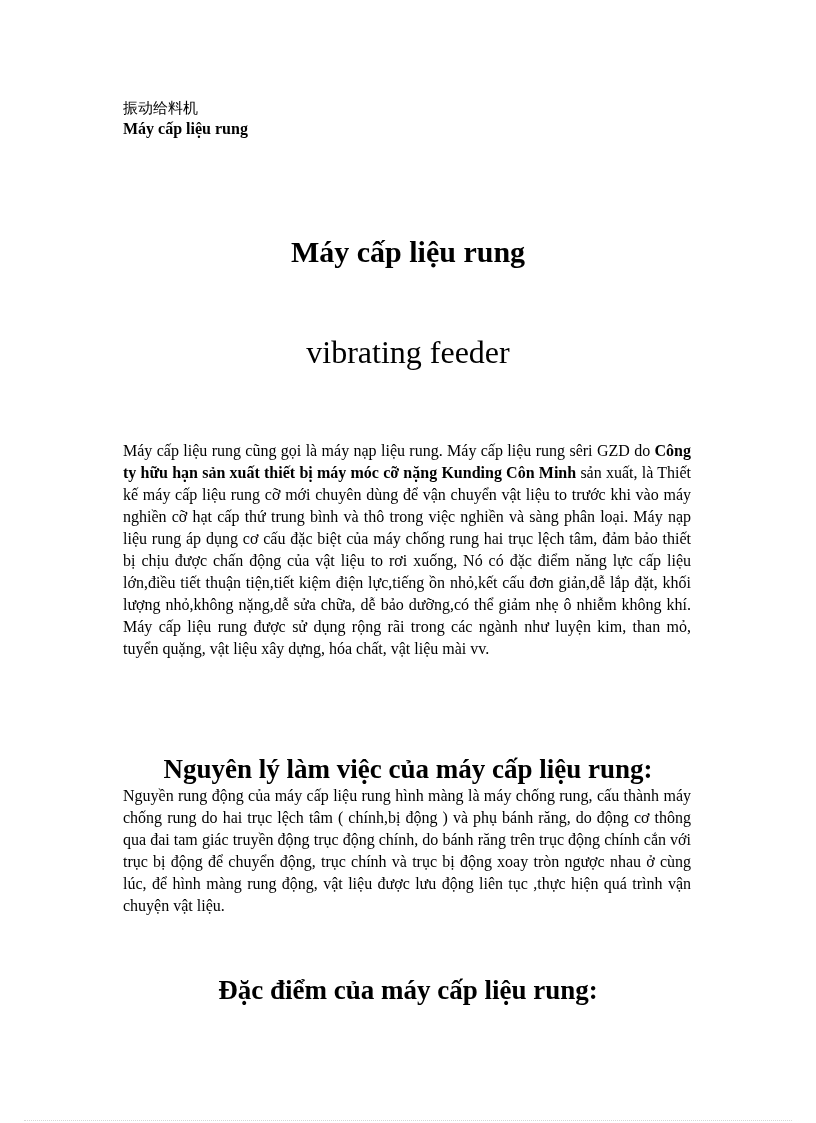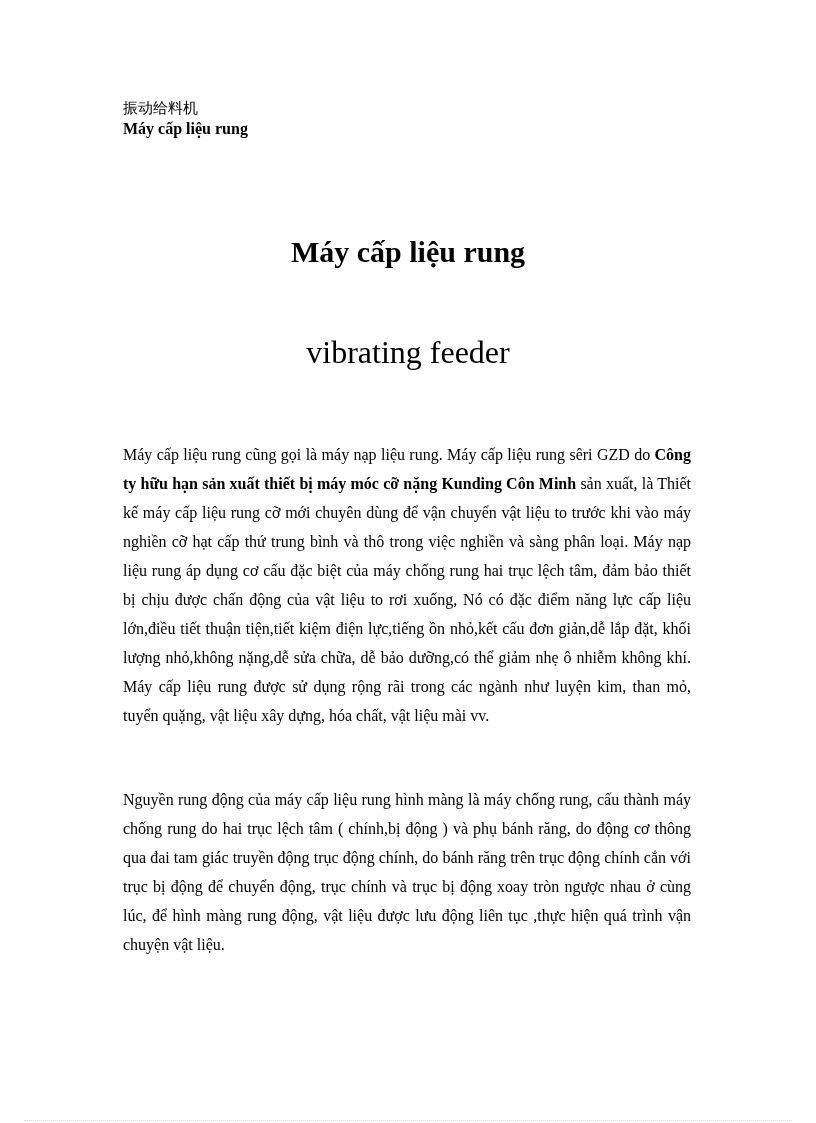--- a/index.html
+++ b/index.html
@@ -8,21 +8,21 @@
     font-family: "Liberation Serif", "DejaVu Serif", serif;
     color: #000;
   }
   .page { position: absolute; left: 0; top: 0; width: 816px; height: 1123px; border-radius: 23px; }
   .abs { position: absolute; }
   .cn { left: 123px; top: 98px; font-family: "DejaVu Sans", sans-serif; font-size: 15px; line-height: 20px; }
   .sub { left: 123px; top: 119px; font-size: 16px; font-weight: bold; line-height: 20px; }
   .url { left: 121px; top: 143px; width: 580px; font-size: 30px; line-height: 36px; word-break: break-all; }
   .title1 { left: 0; width: 816px; top: 232px; text-align: center; font-size: 30px; font-weight: bold; line-height: 40px; }
   .title2 { left: 0; width: 816px; top: 332px; text-align: center; font-size: 32px; line-height: 40px; }
-  .para { left: 123px; width: 568px; font-size: 16px; line-height: 29px; text-align: justify; }
+  .para { left: 123px; width: 568px; font-size: 16px; line-height: 22px; text-align: justify; }
   .p1 { top: 440px; }
   .h2 { left: 0; width: 816px; text-align: center; font-weight: bold; font-size: 27px; line-height: 34px; }
   .h2a { top: 752px; }
   .p2 { top: 785px; }
   .h2b { top: 973px; }
   .footer-line {
     left: 24px; top: 1120px; width: 768px; height: 0;
     border-top: 1px dotted #d8d8d8;
   }
 </style>
@@ -31,17 +31,19 @@
 
 <div class="page">
   <div class="abs cn">振动给料机</div>
   <div class="abs sub">Máy cấp liệu rung</div>
 
   <div class="abs title1">Máy cấp liệu rung</div>
   <div class="abs title2">vibrating feeder</div>
 
   <div class="abs para p1"><span>Máy cấp liệu rung cũng gọi là máy nạp liệu rung. Máy cấp liệu rung sêri GZD do </span><b>Công ty hữu hạn sản xuất thiết bị máy móc cỡ nặng Kunding Côn Minh</b><span> sản xuất, là Thiết kế máy cấp liệu rung cỡ mới chuyên dùng để vận chuyển vật liệu to trước khi vào máy nghiền cỡ hạt cấp thứ trung bình và thô trong việc nghiền và sàng phân loại. Máy nạp liệu rung áp dụng cơ cấu đặc biệt của máy chống rung hai trục lệch tâm, đảm bảo thiết bị chịu được chấn động của vật liệu to rơi xuống, Nó có đặc điểm năng lực cấp liệu lớn,điều tiết thuận tiện,tiết kiệm điện lực,tiếng ồn nhỏ,kết cấu đơn giản,dễ lắp đặt, khối lượng nhỏ,không nặng,dễ sửa chữa, dễ bảo dưỡng,có thể giảm nhẹ ô nhiễm không khí. Máy cấp liệu rung được sử dụng rộng rãi trong các ngành như luyện kim, than mỏ, tuyển quặng, vật liệu xây dựng, hóa chất, vật liệu mài vv.</span></div>
 
+  <div class="abs h2 h2a">Nguyên lý làm việc của máy cấp liệu rung:</div>
   <div class="abs para p2">Nguyền rung động của máy cấp liệu rung hình màng là máy chống rung, cấu thành máy chống rung do hai trục lệch tâm ( chính,bị động ) và phụ bánh răng, do động cơ thông qua đai tam giác truyền động trục động chính, do bánh răng trên trục động chính cắn với trục bị động để chuyển động, trục chính và trục bị động xoay tròn ngược nhau ở cùng lúc, để hình màng rung động, vật liệu được lưu động liên tục ,thực hiện quá trình vận chuyện vật liệu.</div>
 
+  <div class="abs h2 h2b">Đặc điểm của máy cấp liệu rung:</div>
 
   <div class="abs footer-line"></div>
 </div>
 
 </body></html>

